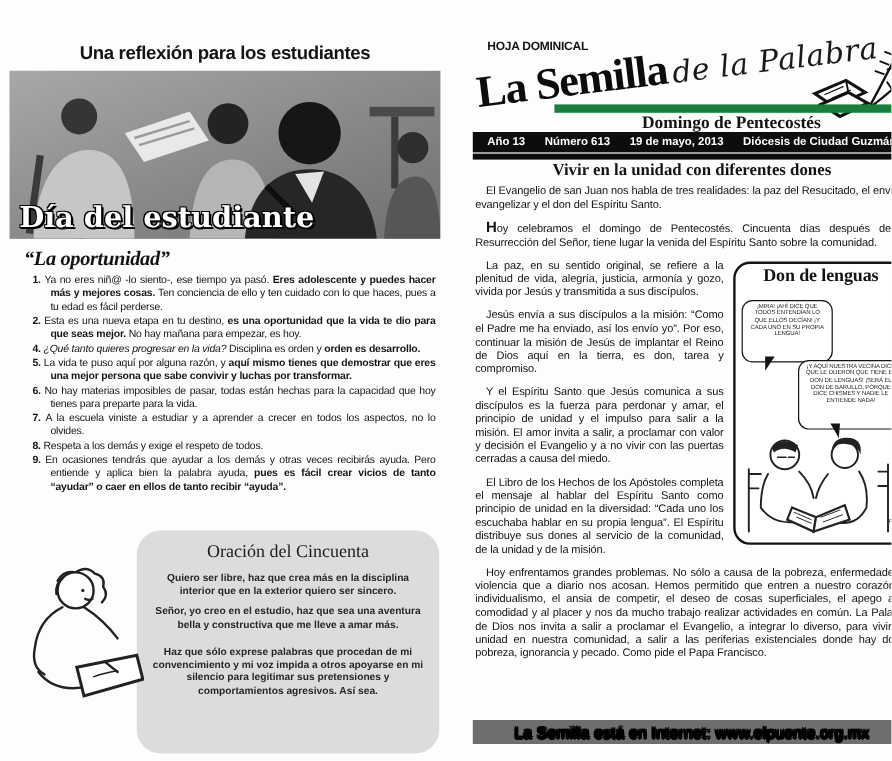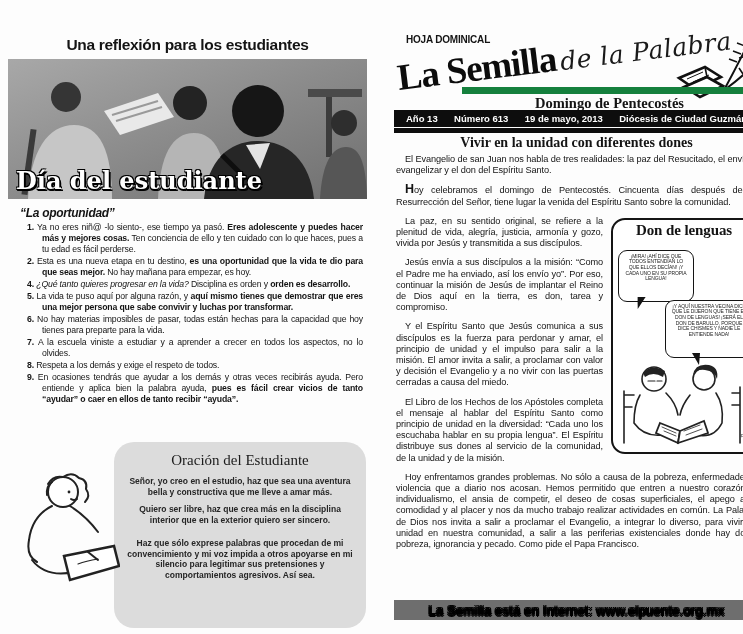--- a/index.html
+++ b/index.html
@@ -7,21 +7,21 @@
           font-family:"Liberation Sans",sans-serif;color:#141414;}
 
   
   #left-page{position:absolute;left:8px;top:30px;width:359px;height:600px;}
   .lp-title{margin-top:6px;text-align:center;font-size:15.5px;font-weight:800;letter-spacing:-0.3px;}
   .photo{position:relative;width:359px;height:140px;margin-top:5px;background:#8e8e8e;overflow:hidden;}
   .photo svg{display:block;}
   .photo-caption{position:absolute;left:8px;bottom:4px;font-family:"DejaVu Serif",serif;
       font-weight:bold;font-size:24px;color:#ffffff;
       text-shadow:2px 2px 0 #000,-1px -1px 0 #000,1px -1px 0 #000,-1px 1px 0 #000,0 2px 0 #000;}
-  .list-title{margin:7px 0 2px 12px;font-size:12px;font-weight:800;font-style:italic;letter-spacing:-0.3px;}
+  .list-title{margin:7px 0 2px 12px;font-size:17px;font-weight:800;font-style:italic;letter-spacing:-0.3px;font-family:Liberation Serif, serif;}
   .op-list{margin:0 4px 0 10px;font-size:8.7px;line-height:11px;letter-spacing:-0.15px;text-align:justify;}
   .op-item{padding-left:24px;text-indent:-15px;margin-bottom:1px;}
   .op-num{font-weight:800;}
   .seg-b{font-weight:800;}
   .seg-i{font-style:italic;}
   .prayer-box{position:absolute;left:106px;top:412px;width:252px;height:186px;background:#dcdcdc;
       border-radius:20px;text-align:center;padding:0;box-sizing:border-box;}
   .prayer-title{margin-top:10px;font-family:"Liberation Serif",serif;font-size:15px;color:#1c1c1c;}
   .prayer-p{margin:7px 12px 0 12px;font-size:8.5px;line-height:10.5px;font-weight:700;color:#262626;}
   .prayer-p2{margin-top:13px;}
@@ -113,23 +113,23 @@
         <div class="op-item"><span class="op-num">2. </span><span class="seg-n">Esta es una nueva etapa en tu destino, </span><span class="seg-b">es una oportunidad que la vida te dio para que seas mejor.</span><span class="seg-n"> No hay mañana para empezar, es hoy.</span></div>
         <div class="op-item"><span class="op-num">4. </span><span class="seg-i">¿Qué tanto quieres progresar en la vida?</span><span class="seg-n"> Disciplina es orden y </span><span class="seg-b">orden es desarrollo.</span></div>
         <div class="op-item"><span class="op-num">5. </span><span class="seg-n">La vida te puso aquí por alguna razón, y </span><span class="seg-b">aquí mismo tienes que demostrar que eres una mejor persona que sabe convivir y luchas por transformar.</span></div>
         <div class="op-item"><span class="op-num">6. </span><span class="seg-n">No hay materias imposibles de pasar, todas están hechas para la capacidad que hoy tienes para preparte para la vida.</span></div>
         <div class="op-item"><span class="op-num">7. </span><span class="seg-n">A la escuela viniste a estudiar y a aprender a crecer en todos los aspectos, no lo olvides.</span></div>
         <div class="op-item"><span class="op-num">8. </span><span class="seg-n">Respeta a los demás y exige el respeto de todos.</span></div>
         <div class="op-item"><span class="op-num">9. </span><span class="seg-n">En ocasiones tendrás que ayudar a los demás y otras veces recibirás ayuda. Pero entiende y aplica bien la palabra ayuda, </span><span class="seg-b">pues es fácil crear vicios de tanto “ayudar” o caer en ellos de tanto recibir “ayuda”.</span></div>
       </div>
 
     <div class="prayer-box">
-      <div class="prayer-title">Oración del Estudiante</div>
+      <div class="prayer-title">Oración del Cincuenta</div>
+      <p class="prayer-p">Quiero ser libre, haz que crea más en la disciplina interior que en la exterior quiero ser sincero.</p>
       <p class="prayer-p">Señor, yo creo en el estudio, haz que sea una aventura bella y constructiva que me lleve a amar más.</p>
-      <p class="prayer-p">Quiero ser libre, haz que crea más en la disciplina interior que en la exterior quiero ser sincero.</p>
       <p class="prayer-p prayer-p2">Haz que sólo exprese palabras que procedan de mi convencimiento y mi voz impida a otros apoyarse en mi silencio para legitimar sus pretensiones y comportamientos agresivos. Así sea.</p>
     </div>
 
     <svg class="child-draw" width="112" height="136" viewBox="0 0 112 136">
       <g fill="none" stroke="#222" stroke-width="2" stroke-linecap="round">
         <path d="M40,16 q5,-9 15,-7 q9,-6 16,1 q9,2 7,11 q5,7 -1,13"></path>
         <circle cx="55" cy="24" r="15" fill="#fff"></circle>
         <path d="M44,14 q-6,4 -5,13"></path>
         <circle cx="61" cy="24" r="1.4" fill="#222" stroke="none"></circle>
         <path d="M63,31 q3,2 6,0"></path>

